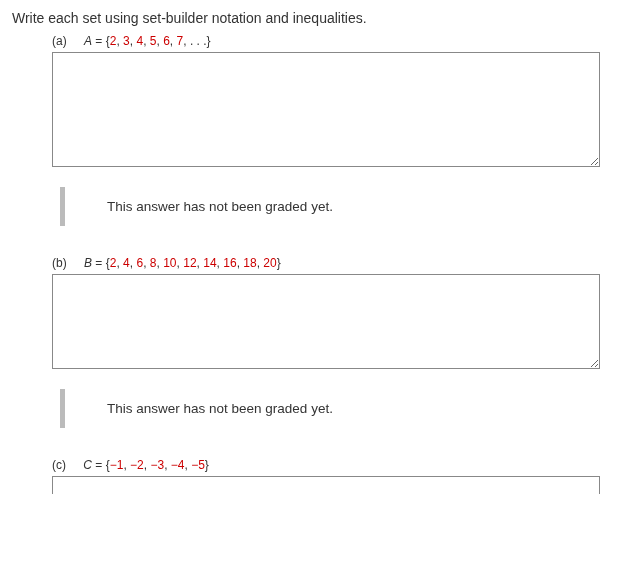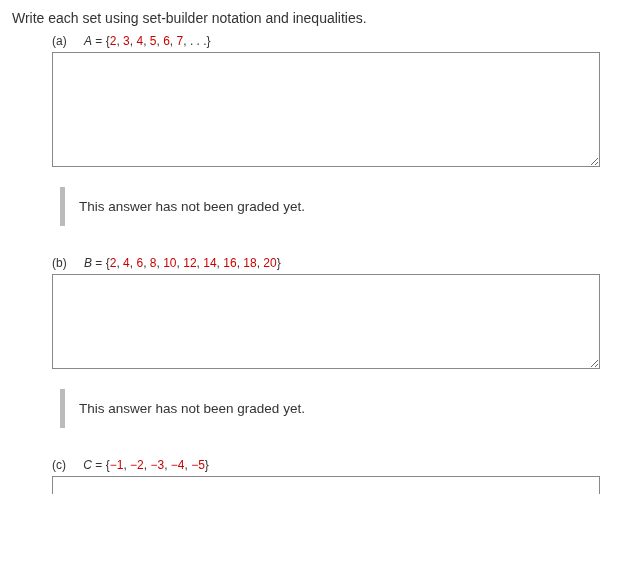--- a/index.html
+++ b/index.html
@@ -49,20 +49,21 @@
     padding: 4px;
     font-family: Arial, Helvetica, sans-serif;
     font-size: 13px;
     resize: both;
   }
   .grading-note {
     margin-top: 20px;
     margin-left: 8px;
     display: flex;
     align-items: stretch;
+    gap: 28px;
   }
   .grading-bar {
     width: 5px;
     background: #bbb;
     margin-right: 14px;
     align-self: stretch;
   }
   .grading-text {
     color: #333;
     font-size: 13.5px;

